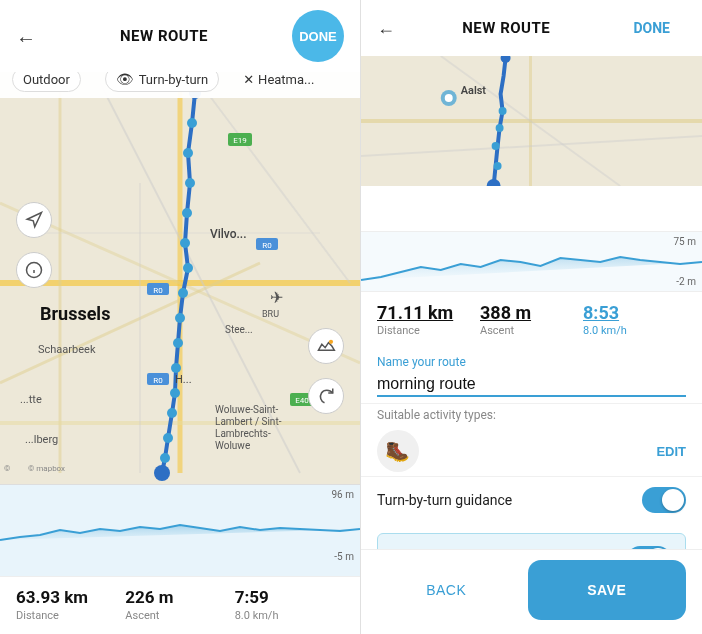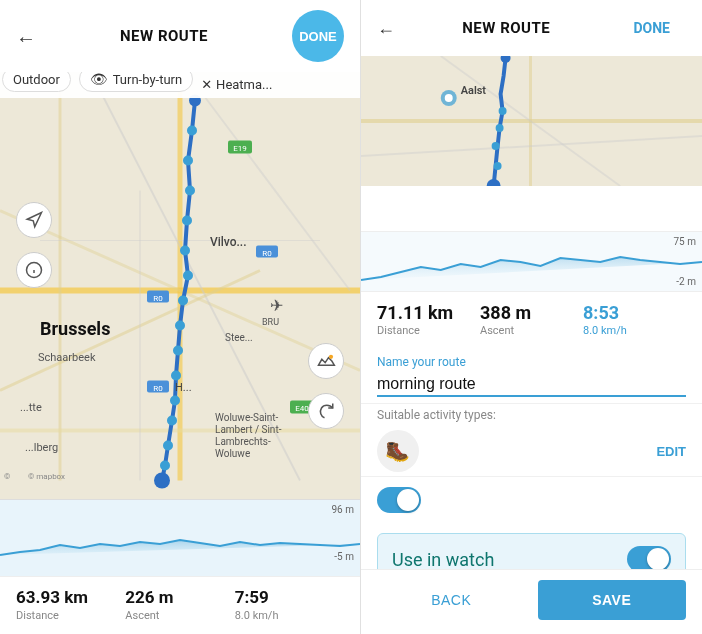--- a/index.html
+++ b/index.html
@@ -54,23 +54,23 @@
       align-items: center;
       justify-content: center;
       font-size: 13px;
       font-weight: 700;
       cursor: pointer;
       border: none;
     }
 
     .map-filter-bar {
       display: flex;
-      align-items: flex-end;
-      padding: 6px 2px;
-      gap: 8px;
+      align-items: center;
+      padding: 6px 12px;
+      gap: 24px;
       background: rgba(255,255,255,0.95);
       position: absolute;
       top: 60px;
       left: 0;
       right: 0;
       z-index: 5;
     }
 
     .filter-pill {
       display: flex;
@@ -137,21 +137,21 @@
     .map-label {
       position: absolute;
       font-weight: 700;
       color: #111;
       font-size: 18px;
     }
 
     .label-brussels { bottom: 160px; left: 40px; }
 
     .elevation-bar {
-      height: 77px;
+      height: 92px;
       background: #e8f4fb;
       border-top: 1px solid #ddd;
       position: relative;
       overflow: hidden;
     }
 
     .elevation-label-right {
       position: absolute;
       right: 6px;
       top: 4px;
@@ -267,20 +267,21 @@
     }
 
     .right-stat {
       flex: 1;
     }
 
     .right-stat-value {
       font-size: 18px;
       font-weight: 700;
       color: #111;
+      text-decoration: underline;
     }
 
     .right-stat-value.blue { color: #3a9fd5; }
 
     .right-stat-label {
       font-size: 11px;
       color: #888;
       margin-top: 1px;
     }
 
@@ -418,25 +419,25 @@
       border: none;
       color: #3a9fd5;
       font-size: 14px;
       font-weight: 400;
       cursor: pointer;
       letter-spacing: 0.5px;
     }
 
     .save-btn {
       flex: 1;
-      padding: 12px;
+      padding: 22px;
       background: #3a9fd5;
       color: #fff;
       border: none;
-      border-radius: 4px;
+      border-radius: 13px;
       font-size: 14px;
       font-weight: 700;
       cursor: pointer;
       letter-spacing: 0.5px;
     }
 
     
     .route-svg {
       position: absolute;
       top: 0; left: 0;
@@ -664,20 +665,21 @@
     <div class="activity-section">
       <div class="activity-label">Suitable activity types:</div>
       <div class="activity-row">
         <div class="activity-icon">🥾</div>
         <button class="edit-btn">EDIT</button>
       </div>
     </div>
 
     <div class="toggle-section">
       <div class="toggle-row">
+        <span class="toggle-label">Turn-by-turn guidance</span>
         <div class="toggle-switch">
           <div class="knob"></div>
         </div>
       </div>
     </div>
 
     <div class="watch-section">
       <div class="watch-row">
         <span class="watch-label">Use in watch</span>
         <div class="toggle-switch">

